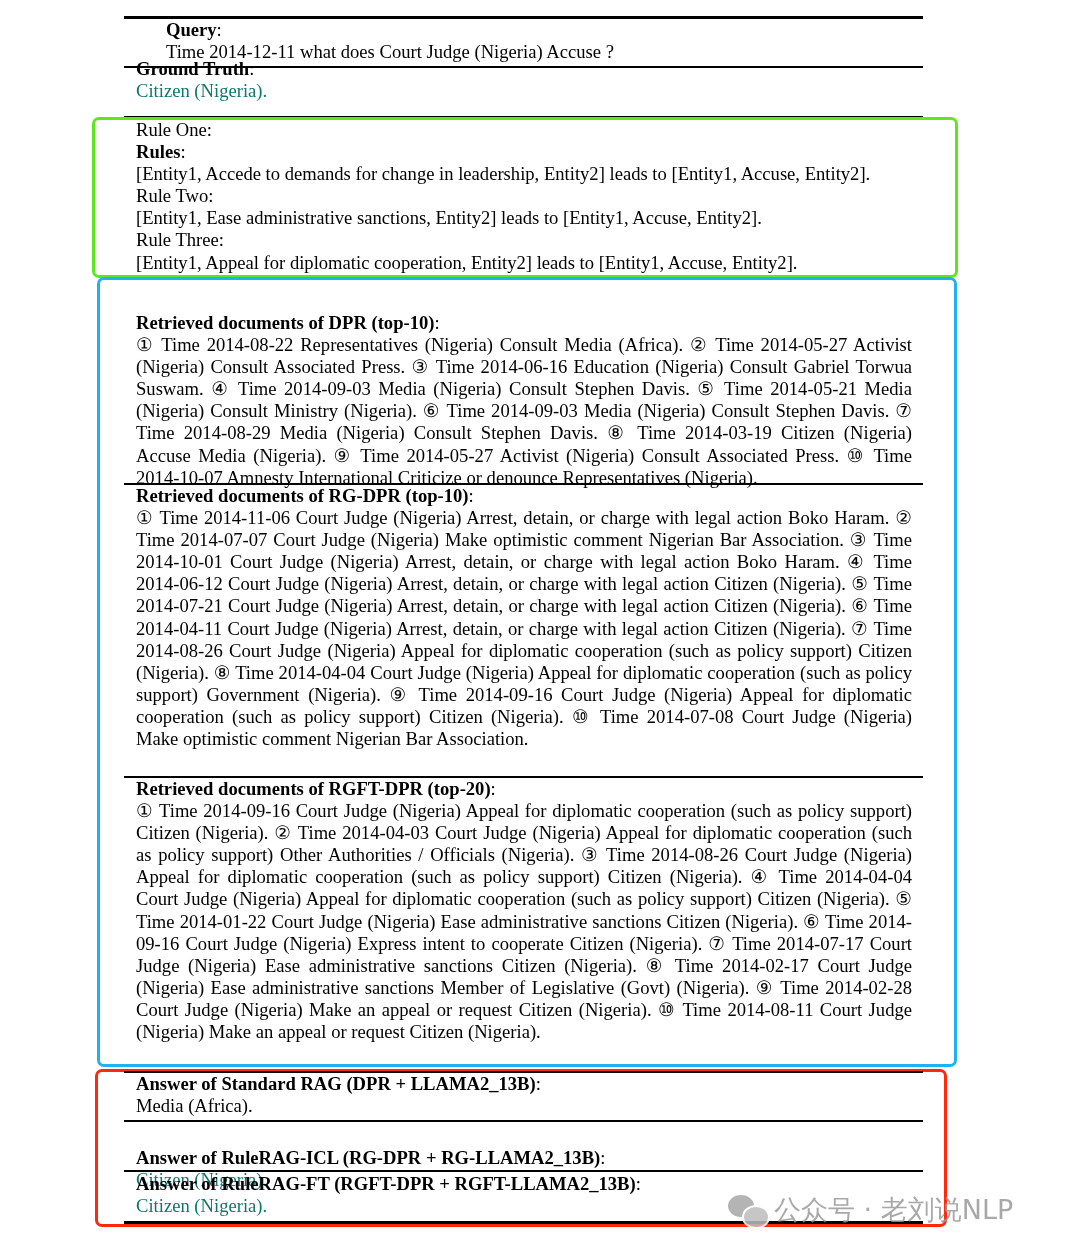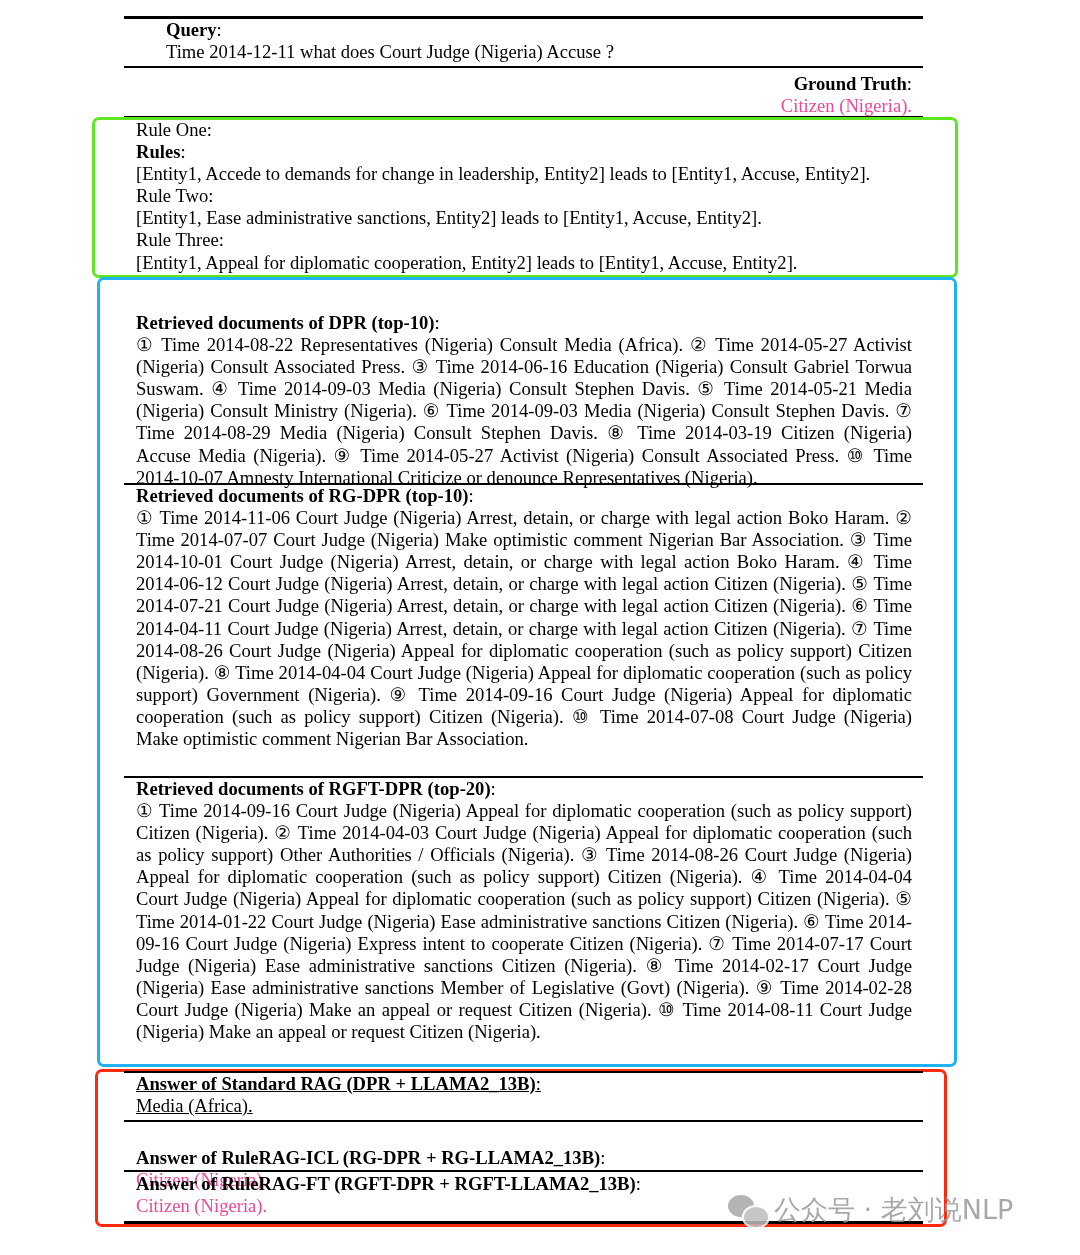--- a/index.html
+++ b/index.html
@@ -1,42 +1,42 @@
 <!DOCTYPE html>
 <html><head>
 <meta charset="utf-8">
 <style>
   html, body { margin: 0; padding: 0; background: #ffffff; }
   body { width: 1080px; height: 1255px; position: relative; overflow: hidden;
          font-family: "Liberation Serif", "DejaVu Serif", serif; color: #000; }
   .hline { position: absolute; left: 124px; width: 799px; background: #000; }
   .block { position: absolute; left: 136px; width: 776px; font-size: 18.6px; line-height: 22.1px; }
   .block .lbl { font-weight: bold; }
-  .red { color: #ec4899; }
+  .red { color: #0f766e; }
   .just { text-align: justify; text-align-last: left; }
   .box { position: absolute; border-style: solid; border-radius: 7px; box-sizing: border-box; }
   .line { display: block; white-space: nowrap; }
   .watermark { position: absolute; left: 728px; top: 1192px; font-family: "DejaVu Sans", sans-serif;
                font-size: 27px; color: #9a9a9a; display: flex; align-items: center; gap: 6px; opacity: 0.85; }
   .wm-icon { width: 40px; height: 34px; position: relative; }
   .wm-icon .b1 { position: absolute; left: 0; top: 2px; width: 26px; height: 22px; border-radius: 50%; background: #a8a8a8; }
   .wm-icon .b2 { position: absolute; left: 14px; top: 12px; width: 24px; height: 20px; border-radius: 50%; background: #bdbdbd; border: 2px solid #fff; }
 </style>
 </head>
 <body>
 
 <div class="hline" style="top:16px;height:3px;"></div>
 
 <div class="block" style="top:19px;margin-left:30px;">
   <span class="line"><span class="lbl">Query</span>:</span>
   <span class="line">Time 2014-12-11 what does Court Judge (Nigeria) Accuse ?</span>
 </div>
 <div class="hline" style="top:66px;height:2px;"></div>
 
-<div class="block" style="top:73px;text-align:right;">
+<div class="block" style="top:58px;">
   <span class="line"><span class="lbl">Ground Truth</span>:</span>
   <span class="line red">Citizen (Nigeria).</span>
 </div>
 <div class="hline" style="top:116px;height:2px;"></div>
 
 <div class="box" style="left:92px;top:117px;width:866px;height:161px;border-width:3px;border-color:#5ee61f;"></div>
 <div class="block" style="top:119px;">
   <span class="line">Rule One:</span>
   <span class="line"><span class="lbl">Rules</span>:</span>
   <span class="line">[Entity1, Accede to demands for change in leadership, Entity2] leads to [Entity1, Accuse, Entity2].</span>
@@ -61,21 +61,21 @@
 <div class="hline" style="top:776px;height:2px;"></div>
 
 <div class="block just" style="top:778px;">
   <span class="line"><span class="lbl">Retrieved documents of RGFT-DPR (top-20)</span>:</span>
   <div>① Time 2014-09-16 Court Judge (Nigeria) Appeal for diplomatic cooperation (such as policy support) Citizen (Nigeria).  ② Time 2014-04-03 Court Judge (Nigeria) Appeal for diplomatic cooperation (such as policy support) Other Authorities / Officials (Nigeria).  ③ Time 2014-08-26 Court Judge (Nigeria) Appeal for diplomatic cooperation (such as policy support) Citizen (Nigeria). ④ Time 2014-04-04 Court Judge (Nigeria) Appeal for diplomatic cooperation (such as policy support) Citizen (Nigeria). ⑤ Time 2014-01-22 Court Judge (Nigeria) Ease administrative sanctions Citizen (Nigeria). ⑥ Time 2014-09-16 Court Judge (Nigeria) Express intent to cooperate Citizen (Nigeria). ⑦ Time 2014-07-17 Court Judge (Nigeria) Ease administrative sanctions Citizen (Nigeria).  ⑧ Time 2014-02-17 Court Judge (Nigeria) Ease administrative sanctions Member of Legislative (Govt) (Nigeria). ⑨ Time 2014-02-28 Court Judge (Nigeria) Make an appeal or request Citizen (Nigeria). ⑩ Time 2014-08-11 Court Judge (Nigeria) Make an appeal or request Citizen (Nigeria).</div>
 </div>
 
 <div class="box" style="left:95px;top:1069px;width:852px;height:158px;border-width:3px;border-color:#ff2a0e;"></div>
 <div class="hline" style="top:1071px;height:2px;"></div>
 
-<div class="block" style="top:1073px;text-decoration:underline;">
+<div class="block" style="top:1073px;">
   <span class="line"><span class="lbl">Answer of Standard RAG (DPR + LLAMA2_13B)</span>:</span>
   <span class="line">Media (Africa).</span>
 </div>
 <div class="hline" style="top:1120px;height:2px;"></div>
 
 <div class="block" style="top:1123px;margin-top:24px;">
   <span class="line"><span class="lbl">Answer of RuleRAG-ICL (RG-DPR + RG-LLAMA2_13B)</span>:</span>
   <span class="line red">Citizen (Nigeria).</span>
 </div>
 <div class="hline" style="top:1170px;height:2px;"></div>

